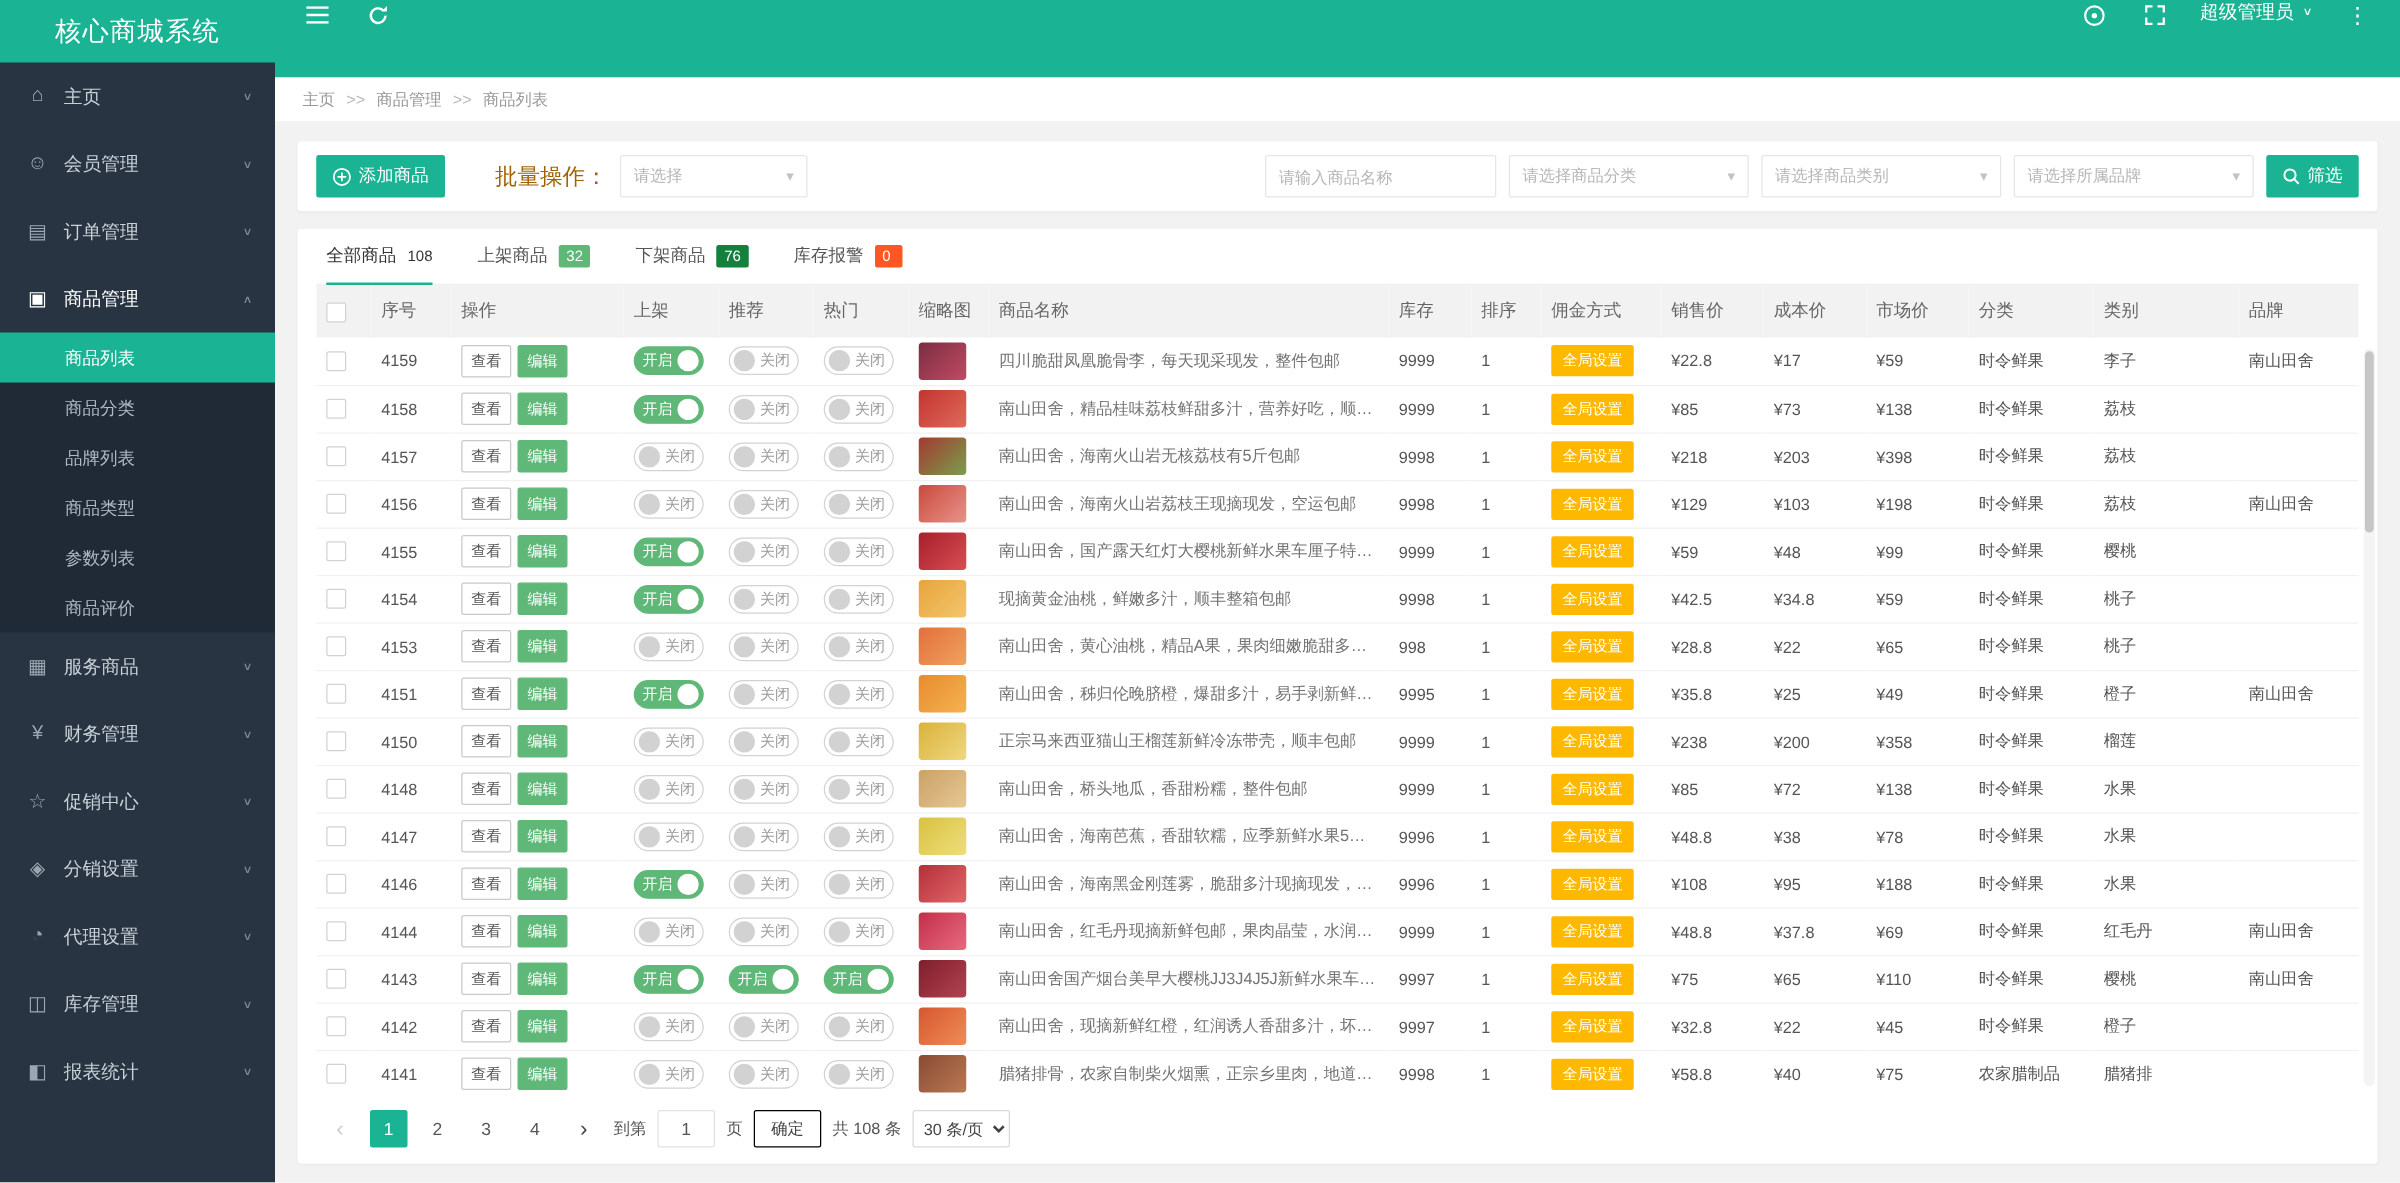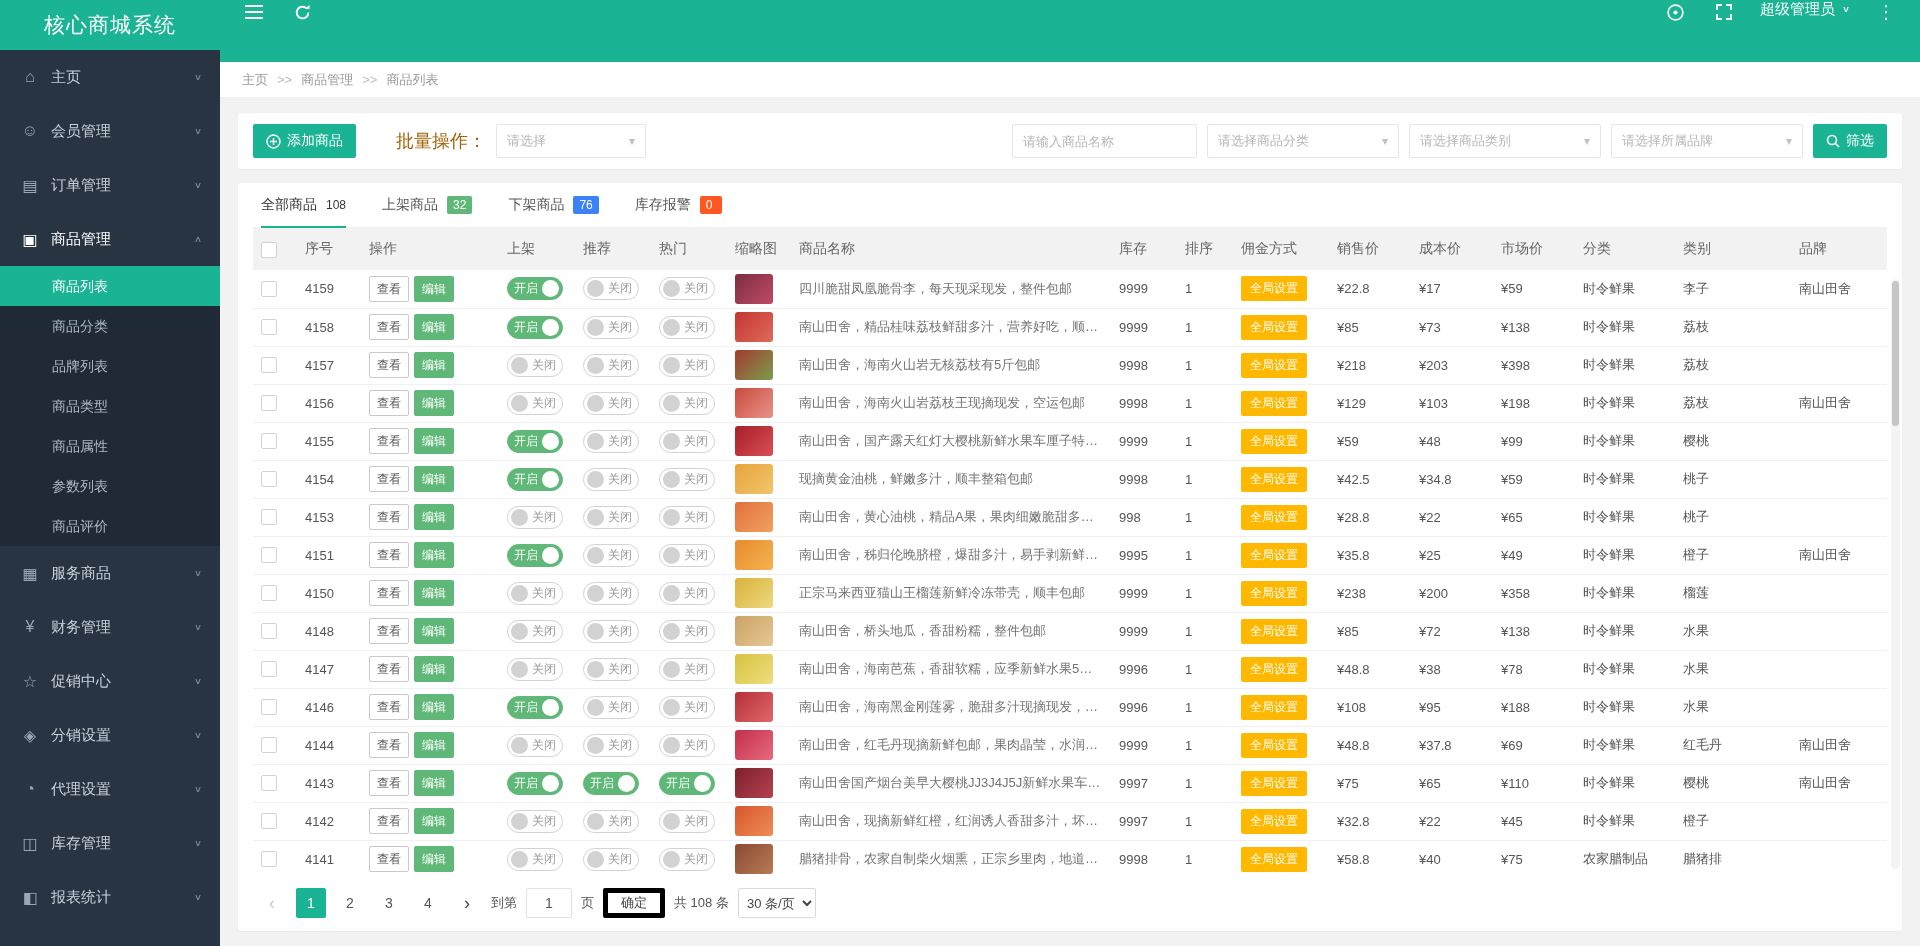--- a/index.html
+++ b/index.html
@@ -49,21 +49,21 @@
   .btn-filter{background:#1AB394;color:#fff;height:34px;border-radius:2px;display:inline-flex;align-items:center;gap:6px;padding:0 13px;cursor:pointer;font-size:14px}
 
   
   .panel{flex:1;display:flex;flex-direction:column;padding:0 15px;min-height:0;position:relative}
   .tabs{display:flex;align-items:center;height:45px;border-bottom:1px solid #f0f0f0;gap:36px;padding:0 8px;flex-shrink:0}
   .tab{display:flex;align-items:center;gap:9px;color:#555;cursor:pointer;height:100%;position:relative;font-size:14px}
   .tab.active{color:#333}
   .tab.active:after{content:'';position:absolute;left:0;right:0;bottom:-1px;height:2px;background:#1AB394}
   .badge{min-width:22px;padding:2px 6px;border-radius:2px;color:#fff;font-size:12px;text-align:left;line-height:1.2}
   .badge.green{background:#5FB878}
-  .badge.dark{background:#3b82f6}
+  .badge.dark{background:#15803d}
   .badge.orange{background:#FF5722}
   .badge.plain{background:none;color:#333;padding:0;min-width:0}
 
   
   .table-wrap{flex:1;min-height:0;overflow:hidden}
   table{width:100%;border-collapse:collapse;table-layout:fixed}
   th{background:#f2f2f2;font-weight:normal;color:#666;text-align:left;padding:12px 8px;font-size:14px;white-space:nowrap;overflow:hidden}
   td{padding:3px 8px;border-bottom:1px solid #f1f1f1;font-size:13px;color:#555;height:38px;vertical-align:middle;overflow:hidden;white-space:nowrap;text-overflow:ellipsis}
   .cb{width:16px;height:16px;border:1px solid #d2d2d2;border-radius:2px;display:inline-block;background:#fff;vertical-align:middle;cursor:pointer}
   .abtn{display:inline-block;padding:3px 7px;border-radius:2px;font-size:12px;cursor:pointer;margin-right:5px;line-height:1.5}
@@ -82,21 +82,21 @@
 
   
   .pagination{display:flex;align-items:center;gap:9px;padding:13px 4px;flex-shrink:0}
   .page-btn{min-width:30px;height:30px;display:inline-flex;align-items:center;justify-content:center;border-radius:2px;color:#555;cursor:pointer;font-size:14px;background:#fff}
   .page-btn.active{background:#1AB394;color:#fff}
   .page-btn.arrow{font-size:18px}
   .page-btn.prev{color:#ccc}
   .page-btn.next{color:#444}
   .pg-text{font-size:13px;color:#555}
   .goto-input{width:46px;height:30px;border:1px solid #e2e2e2;border-radius:2px;text-align:center;font-size:14px;color:#555;outline:none}
-  .btn-confirm{height:30px;padding:0 13px;border:5px solid #000000;border-radius:2px;display:inline-flex;align-items:center;cursor:pointer;color:#444;background:#fff;font-size:13px}
+  .btn-confirm{height:30px;padding:0 13px;border:1px solid #000000;border-radius:2px;display:inline-flex;align-items:center;cursor:pointer;color:#444;background:#fff;font-size:13px}
   .per-page{height:30px;border:1px solid #d9d9d9;border-radius:2px;font-size:13px;color:#444;background:#fff;padding:0 4px;outline:none}
 
   
   .vscroll{position:absolute;right:2px;top:96px;bottom:62px;width:9px;background:#f4f4f4;border-radius:5px}
   .vthumb{position:absolute;top:2px;left:1px;width:7px;height:145px;background:#c6c6c6;border-radius:4px;cursor:pointer}
 </style>
 </head>
 <body>
 
 <aside class="sidebar">
@@ -120,21 +120,20 @@
       <div class="nav-item expanded">
     <span class="nav-icon">▣</span>
     <span class="nav-label">商品管理</span>
     <span class="nav-caret">∧</span>
       </div>
       <div class="nav-sub">
         <div class="nav-sub-item active">商品列表</div>
         <div class="nav-sub-item">商品分类</div>
         <div class="nav-sub-item">品牌列表</div>
         <div class="nav-sub-item">商品类型</div>
-        <div class="nav-sub-item">商品属性</div>
         <div class="nav-sub-item">参数列表</div>
         <div class="nav-sub-item">商品评价</div>
       </div>
       <div class="nav-item">
     <span class="nav-icon">▦</span>
     <span class="nav-label">服务商品</span>
     <span class="nav-caret">∨</span>
       </div>
       <div class="nav-item">
     <span class="nav-icon">¥</span>

